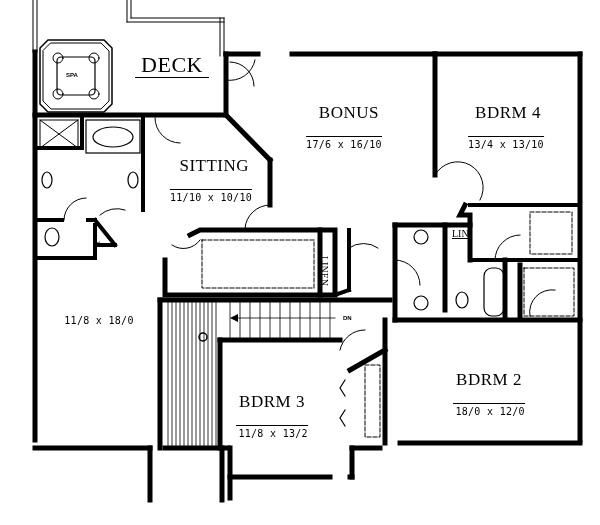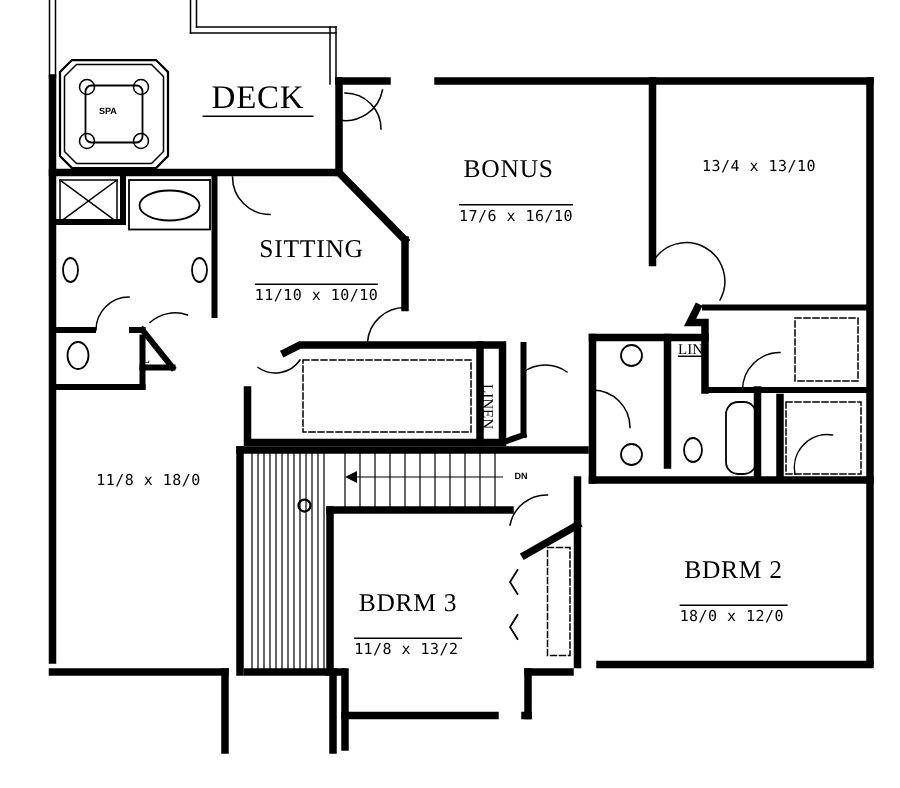--- a/index.html
+++ b/index.html
@@ -1,18 +1,18 @@
 <!DOCTYPE html>
 <html><head>
 <meta charset="utf-8">
 <style>
   html, body { margin: 0; padding: 0; background: #ffffff; }
   body { width: 600px; height: 525px; overflow: hidden; position: relative; font-family: "DejaVu Serif", "Liberation Serif", serif; }
   svg { position: absolute; left: 0; top: 0; }
-  .label { position: absolute; text-align: left; color: #000; transform: translateX(-50%); white-space: nowrap; }
+  .label { position: absolute; text-align: right; color: #000; transform: translateX(-50%); white-space: nowrap; }
   .room-name { font-family: "Liberation Serif", "DejaVu Serif", serif; font-size: 17px; letter-spacing: 0.5px; border-bottom: 1.4px solid #000; padding: 0 3px 14px; line-height: 18px; }
   .room-dim { font-family: "DejaVu Sans Mono", "Liberation Mono", monospace; font-size: 10px; margin-top: 2px; letter-spacing: 0.3px; }
   .small { position: absolute; font-family: "Liberation Serif", serif; font-size: 9px; color: #000; }
   .tiny { position: absolute; font-family: "Liberation Sans", sans-serif; font-size: 6px; font-weight: bold; color: #000; }
   .deck-name { font-size: 22px; border-bottom: 1.4px solid #000; padding: 0 6px 3px; }
 </style>
 </head>
 <body>
 
 <svg width="600" height="525" viewBox="0 0 600 525">
@@ -196,20 +196,21 @@
   <div class="room-name deck-name">DECK</div>
 </div>
 <div class="tiny" style="left:66px; top:72px;">SPA</div>
 
 <div class="label" style="left:344px; top:104px;">
   <div class="room-name">BONUS</div>
   <div class="room-dim">17/6 x 16/10</div>
 </div>
 
 <div class="label" style="left:506px; top:104px;">
+  <div class="room-name">BDRM 4</div>
   <div class="room-dim">13/4 x 13/10</div>
 </div>
 
 <div class="label" style="left:201px; top:157px;margin-left:10px;">
   <div class="room-name">SITTING</div>
   <div class="room-dim">11/10 x 10/10</div>
 </div>
 
 <div class="label" style="left:99px; top:313px;">
   <div class="room-dim">11/8 x 18/0</div>

